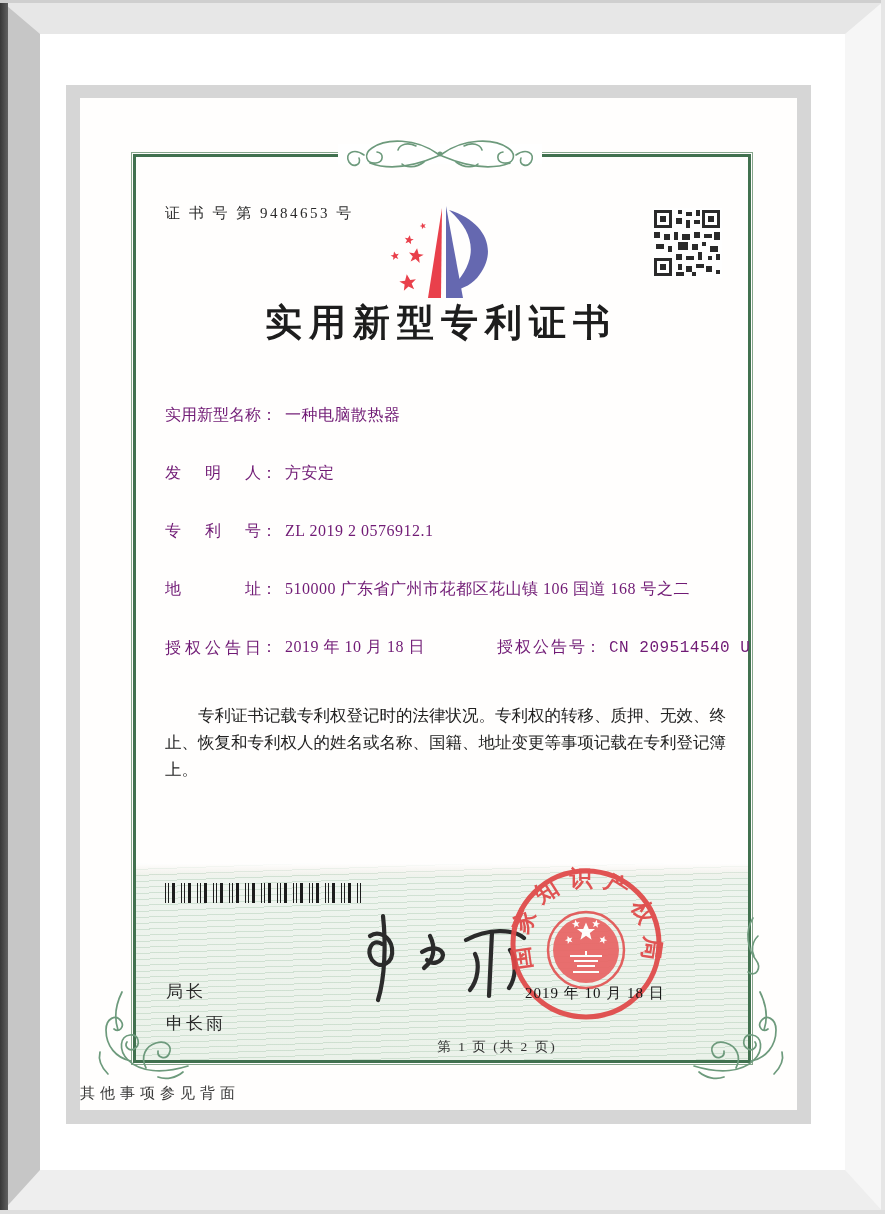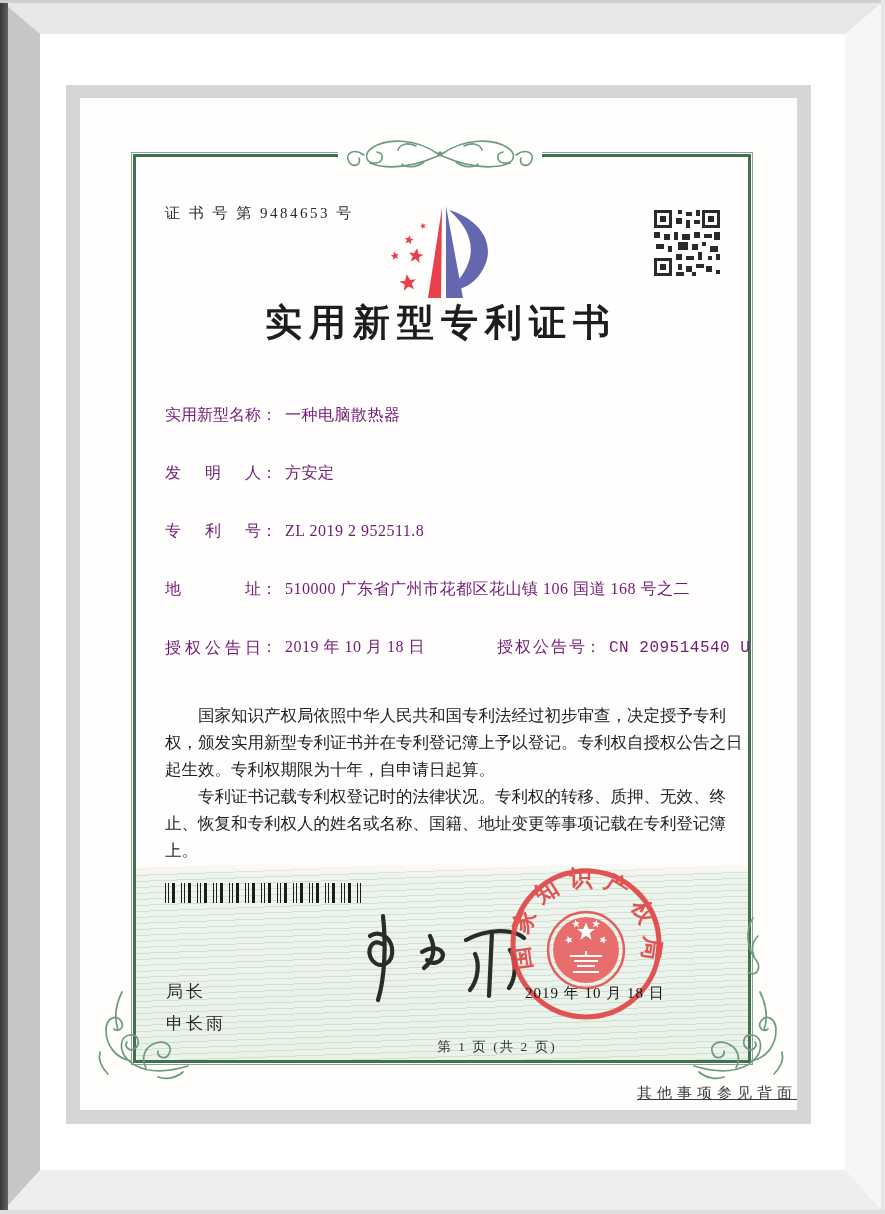--- a/index.html
+++ b/index.html
@@ -65,22 +65,22 @@
       #1c1c1c 0 1.5px,transparent 1.5px 3px,
       #1c1c1c 3px 4px,transparent 4px 7px,
       #1c1c1c 7px 10px,transparent 10px 11.5px,
       #1c1c1c 11.5px 12.5px,transparent 12.5px 16px);}
   .signer{position:absolute;left:86px;top:838px;font-size:17px;letter-spacing:3px;color:#2a2a2a;line-height:32px;margin-top:40px;}
   .signature{position:absolute;left:190px;top:800px;width:290px;height:118px;}
   .seal{position:absolute;left:426px;top:766px;width:160px;height:160px;opacity:0.93;}
   .seal-date{position:absolute;left:445px;top:886px;font-size:15px;letter-spacing:1px;color:#151515;z-index:6;}
   .page-info{position:absolute;left:51px;top:940px;width:732px;text-align:center;
     font-size:13.5px;letter-spacing:2px;color:#333;}
-  .back-note{position:absolute;left:0;top:986px;width:717px;text-align:right;
-    font-size:15px;letter-spacing:5px;color:#3a3a3a;text-decoration:underline;}
+  .back-note{position:absolute;left:0;top:986px;width:717px;text-align:left;
+    font-size:15px;letter-spacing:5px;color:#3a3a3a;}
 
   .orn{position:absolute;pointer-events:none;}
   .orn-top{left:240px;top:34px;width:240px;height:44px;}
   .orn-bl{left:8px;top:876px;width:120px;height:116px;}
   .orn-br{left:594px;top:816px;width:120px;height:176px;}
 </style>
 </head>
 <body>
 
 <div class="frame-base">
@@ -212,35 +212,34 @@
     <div class="cert-title">实用新型专利证书</div>
 
     <div class="fields">
       <div class="frow">
         <span class="flabel">实用新型名称</span><span class="fcolon">：</span><span class="fvalue">一种电脑散热器</span>
       </div>
       <div class="frow">
         <span class="flabel">发明人</span><span class="fcolon">：</span><span class="fvalue">方安定</span>
       </div>
       <div class="frow">
-        <span class="flabel">专利号</span><span class="fcolon">：</span><span class="fvalue">ZL 2019 2 952511.8</span>
+        <span class="flabel">专利号</span><span class="fcolon">：</span><span class="fvalue">ZL 2019 2 0576912.1</span>
       </div>
       <div class="frow">
         <span class="flabel">地址</span><span class="fcolon">：</span><span class="fvalue">510000 广东省广州市花都区花山镇 106 国道 168 号之二</span>
       </div>
       <div class="frow">
         <span class="flabel">授权公告日</span><span class="fcolon">：</span><span class="fvalue">2019 年 10 月 18 日</span>
         <span class="pair2">
           <span class="flabel">授权公告号</span><span class="fcolon">：</span><span class="fvalue">CN 209514540 U</span>
         </span>
       </div>
     </div>
 
     <div class="legal">
-      <p>国家知识产权局依照中华人民共和国专利法经过初步审查，决定授予专利权，颁发实用新型专利证书并在专利登记簿上予以登记。专利权自授权公告之日起生效。专利权期限为十年，自申请日起算。</p>
       <p>专利证书记载专利权登记时的法律状况。专利权的转移、质押、无效、终止、恢复和专利权人的姓名或名称、国籍、地址变更等事项记载在专利登记簿上。</p>
     </div>
 
     <div class="barcode"></div>
 
     <div class="signer">
       <div>局长</div>
       <div>申长雨</div>
     </div>
 

